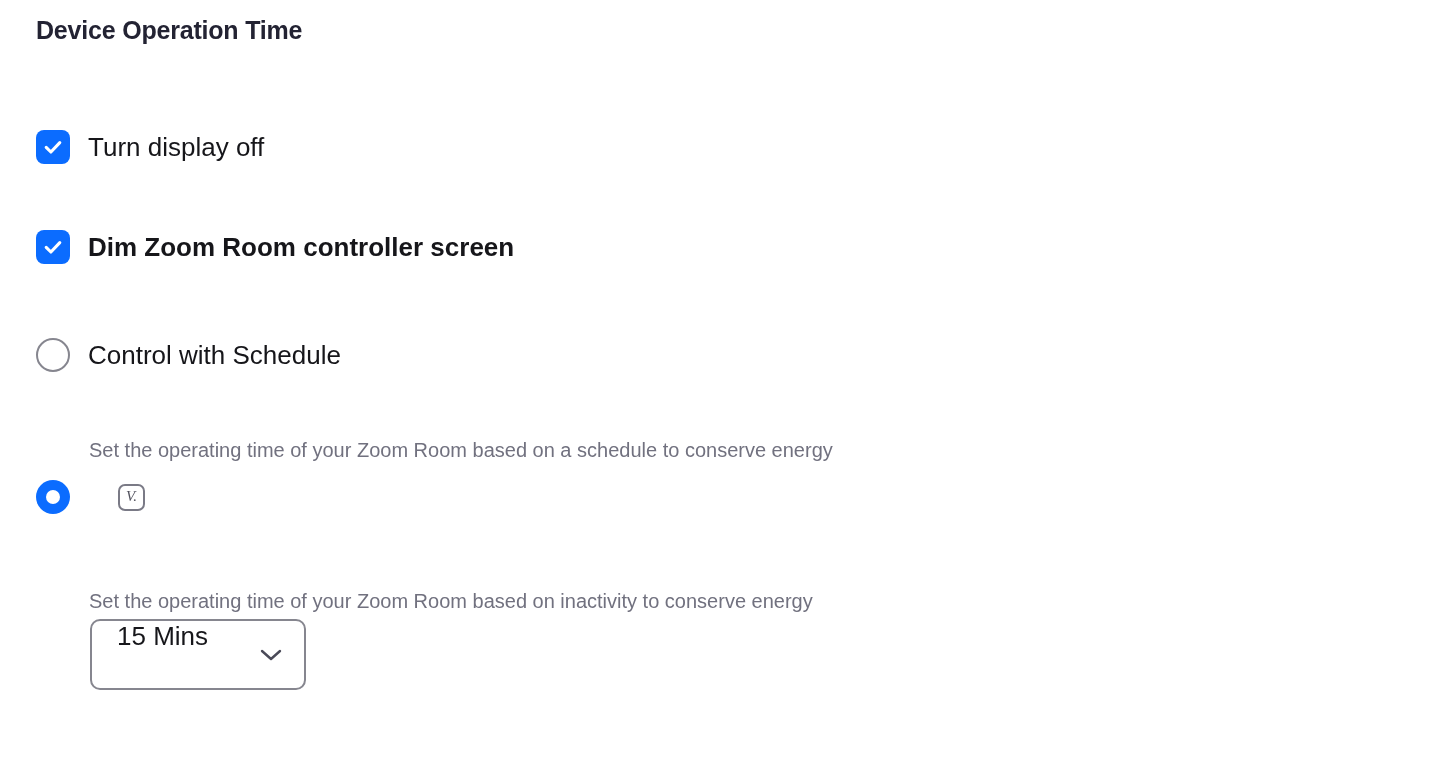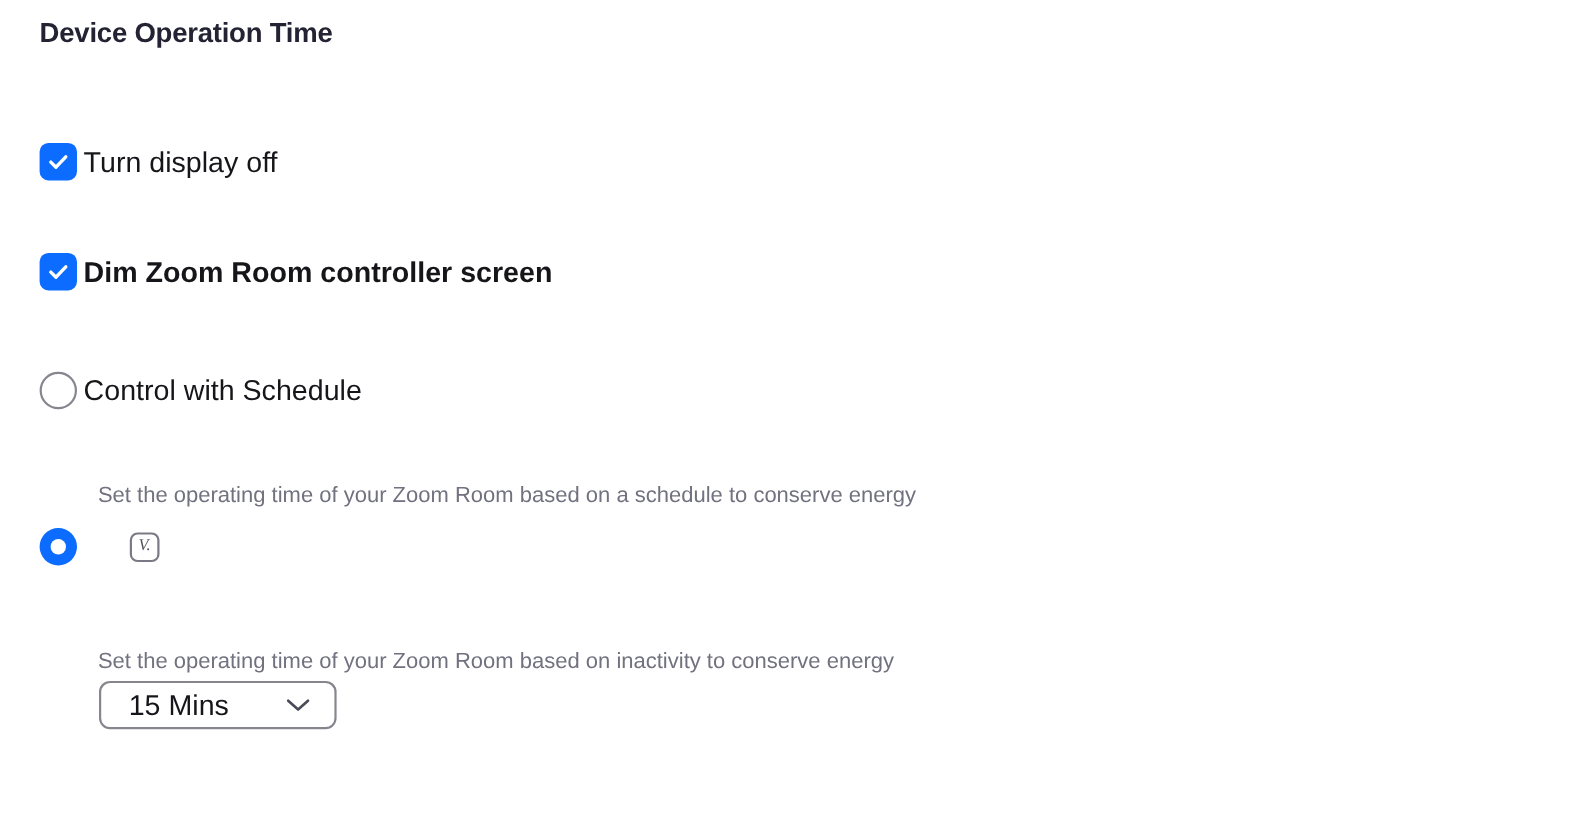--- a/index.html
+++ b/index.html
@@ -89,21 +89,21 @@
   }
   .radio-selected .dot-hole {
     width: 14px;
     height: 14px;
     border-radius: 50%;
     background: #ffffff;
   }
 
   
   .gap-label {
-    margin-left: 6px;
+    margin-left: 18px;
   }
 
   
   .option-desc {
     position: absolute;
     left: 89px;
     font-size: 20px;
     color: #71717f;
     line-height: 1;
     white-space: nowrap;
@@ -132,27 +132,26 @@
     position: relative;
     top: -1px;
   }
 
   
   .dropdown {
     position: absolute;
     left: 90px;
     top: 619px;
     width: 216px;
-    height: 44px;
+    height: 71px;
     border: 2px solid #86868f;
     border-radius: 10px;
     background: #ffffff;
     box-sizing: border-box;
     display: flex;
-    align-items: center;
     cursor: pointer;
   }
   .dropdown-value {
     font-size: 26px;
     color: #16161a;
     margin-left: 25px;
     white-space: nowrap;
   }
   .dropdown-chevron {
     margin-left: auto;

